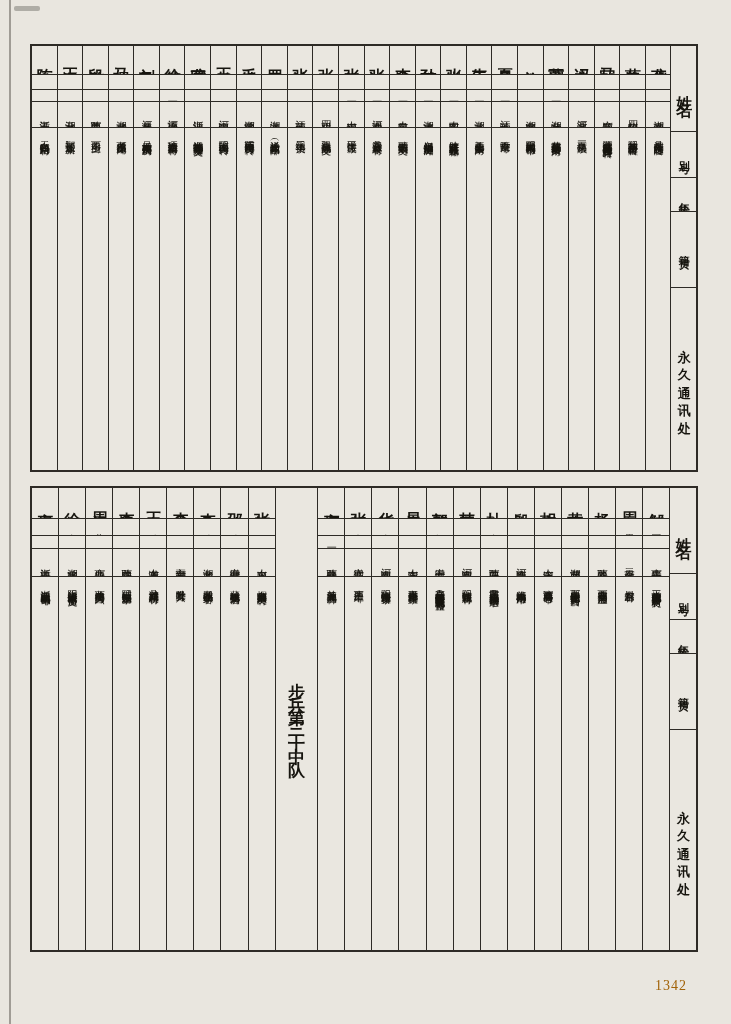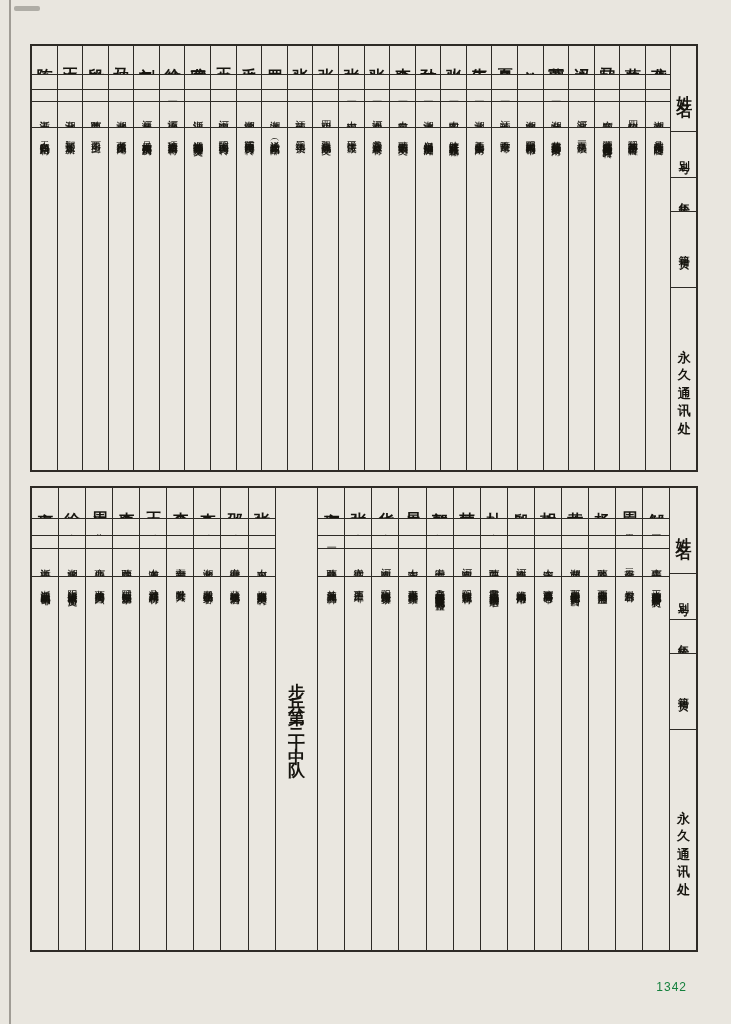--- a/index.html
+++ b/index.html
@@ -62,22 +62,22 @@
   .header-col .c-age > span{font-size:11px;font-weight:bold;letter-spacing:2px;}
   .header-col .c-origin > span{font-size:11px;font-weight:bold;letter-spacing:4px;}
   .header-col .c-addr{align-items:center;justify-content:center;}
   .header-col .c-addr > span{height:auto;font-size:13px;font-weight:bold;letter-spacing:18px;line-height:14px;padding-top:8px;}
   
   .divider-col{flex:1.6 1 0;}
   .divider-col .cell{flex:1;border-bottom:none;}
   .divider-col .cell > span{font-size:17px;font-weight:bold;letter-spacing:13px;padding-bottom:10px;}
   .page-number{
     position:absolute;right:44px;bottom:30px;
-    font-size:12px;letter-spacing:1px;color:#15803d;
-    font-family:Liberation Sans, sans-serif;
+    font-size:14px;letter-spacing:1px;color:#a16207;
+    font-family:Liberation Serif, serif;
   }
 </style>
 </head>
 <body>
 
 <div class="page">
   <div class="scan-edge"></div>
   <div class="scan-corner"></div>
 
   <div class="vtable" id="top-table">

